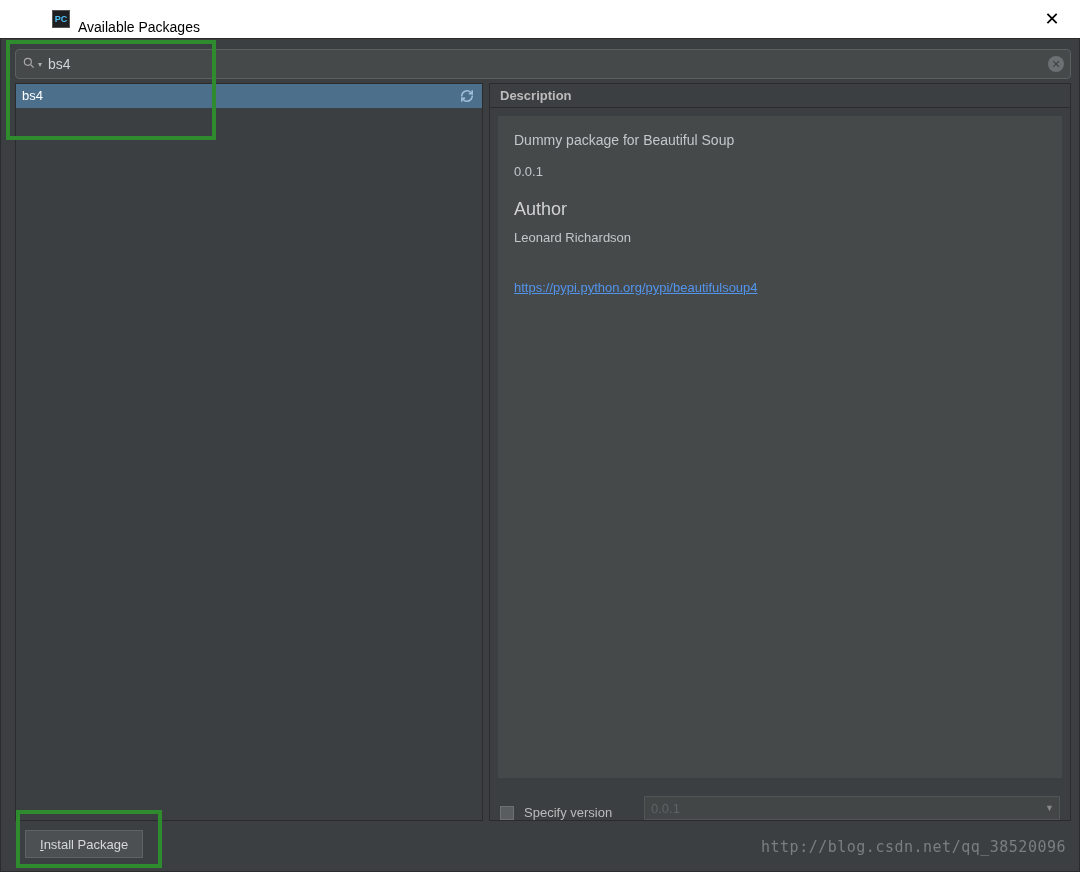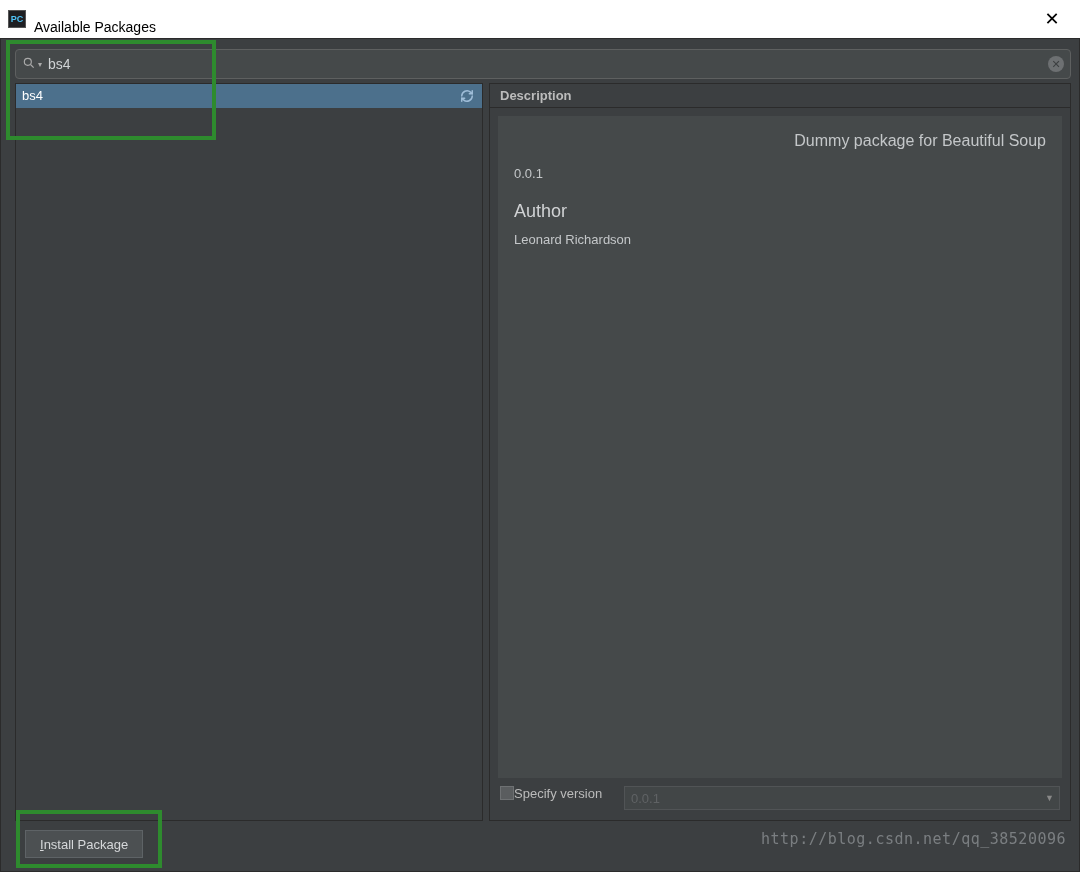--- a/index.html
+++ b/index.html
@@ -21,20 +21,21 @@
     padding:0 8px;
     color:#000;
   }
   .titlebar .app-icon {
     width:18px; height:18px;
     background:#1e1f22;
     display:flex; align-items:center; justify-content:center;
     font-size:9px; font-weight:bold; color:#4fc3f7;
     margin-right:8px;
     border:1px solid #555;
+    margin-left:44px;
   }
   .titlebar .title { flex:1; font-size:14px; color:#000;margin-top:16px; }
   .titlebar .close {
     width:40px; text-align:center; font-size:18px; color:#000; cursor:pointer;
   }
   
   .dialog {
     position:absolute; left:0; right:0; top:38px; bottom:0;
     background:#3c3f41;
     border:1px solid #2b2b2b;
@@ -131,28 +132,29 @@
     font-weight:bold;
   }
   .desc-body {
     flex:1;
     margin:8px;
     background:#45494a;
     padding:16px;
     color:#c4c7c9;
     overflow:auto;
   }
-  .desc-body .summary { font-size:16px; margin-bottom:16px;text-align:right; }
+  .desc-body .summary { font-size:14px; margin-bottom:16px; }
   .desc-body .sect-title { font-size:18px; color:#d0d2d4; margin-bottom:10px; }
   .desc-body .sect-val { font-size:13px; margin-bottom:20px; }
   .desc-body a { color:#5394ec; text-decoration:underline; font-size:13px; display:block; line-height:18px; }
   .options-row {
     height:34px;
-    display:flex; align-items:flex-start;
+    display:flex; align-items:flex-end;
     padding:0 10px;
+    gap:10px;
   }
   .options-row .chk {
     width:14px; height:14px;
     background:#5a5d5f;
     border:1px solid #6e7173;
   }
   .options-row .lbl { width:110px; color:#bbb; }
   .options-row select, .options-row input.opt {
     flex:1;
     height:24px;
@@ -190,21 +192,21 @@
   .hl {
     position:absolute;
     border:4px solid #2e8b2e;
     pointer-events:none;
   }
   .hl1 { left:6px; top:40px; width:210px; height:100px; }
   .hl2 { left:16px; bottom:4px; width:146px; height:58px; }
   
   .watermark {
     position:absolute;
-    right:14px; bottom:24px;
+    right:14px; bottom:16px;
     color:#8a8e91;
     font-family: Consolas, monospace;
     font-size:15px;
     letter-spacing:0.5px;
     opacity:0.8;
   }
 </style>
 </head>
 <body>
 
@@ -250,20 +252,21 @@
       </div>
 
       <div class="right-pane">
         <div class="desc-header">Description</div>
         <div class="desc-body">
           <div class="summary">Dummy package for Beautiful Soup</div>
           <div class="sect-val">0.0.1</div>
           <div class="sect-title">Author</div>
           <div class="sect-val">Leonard Richardson</div>
           <div style="height:14px"></div>
+          <a href="#">https://pypi.python.org/pypi/beautifulsoup4</a>
         </div>
 
         <div class="options-row">
           <div class="chk"></div>
           <div class="lbl">Specify version</div>
           <div class="select-wrap">
             <select disabled="">
               <option>0.0.1</option>
             </select>
             <span class="arrow">▼</span>

